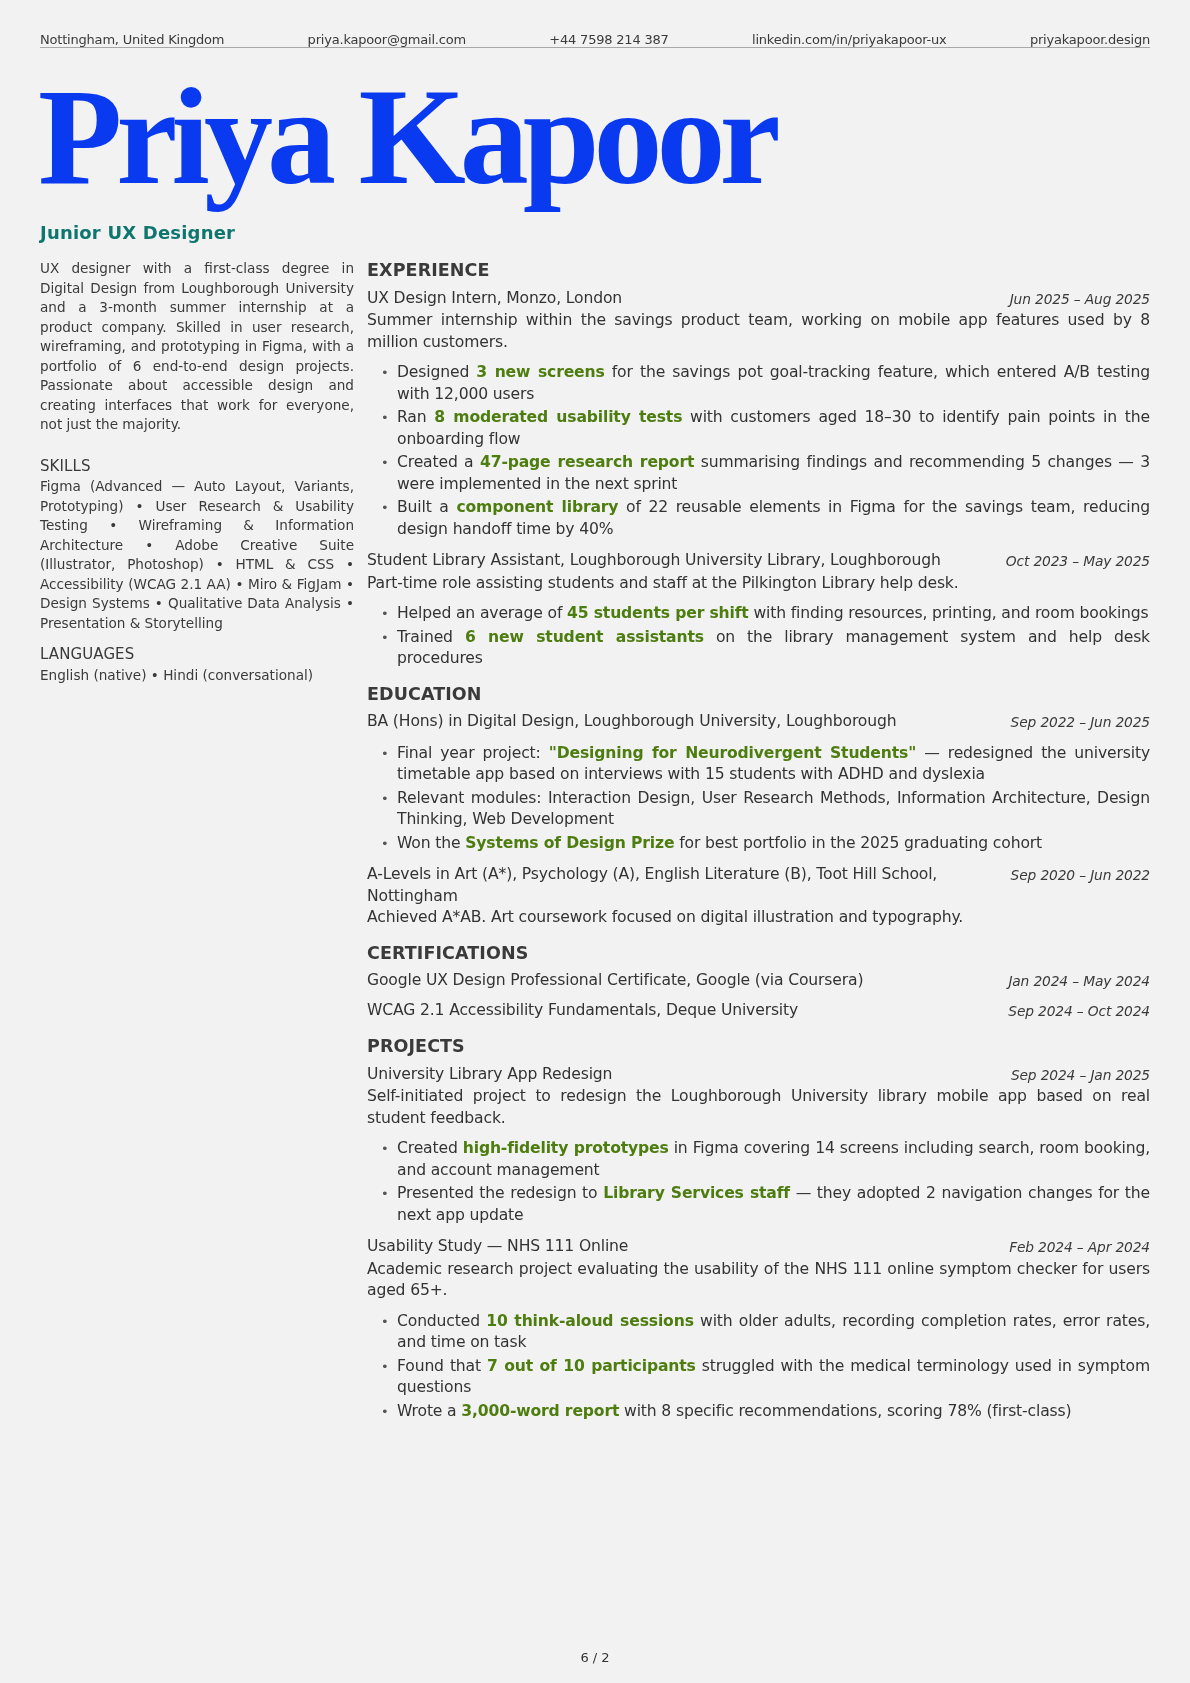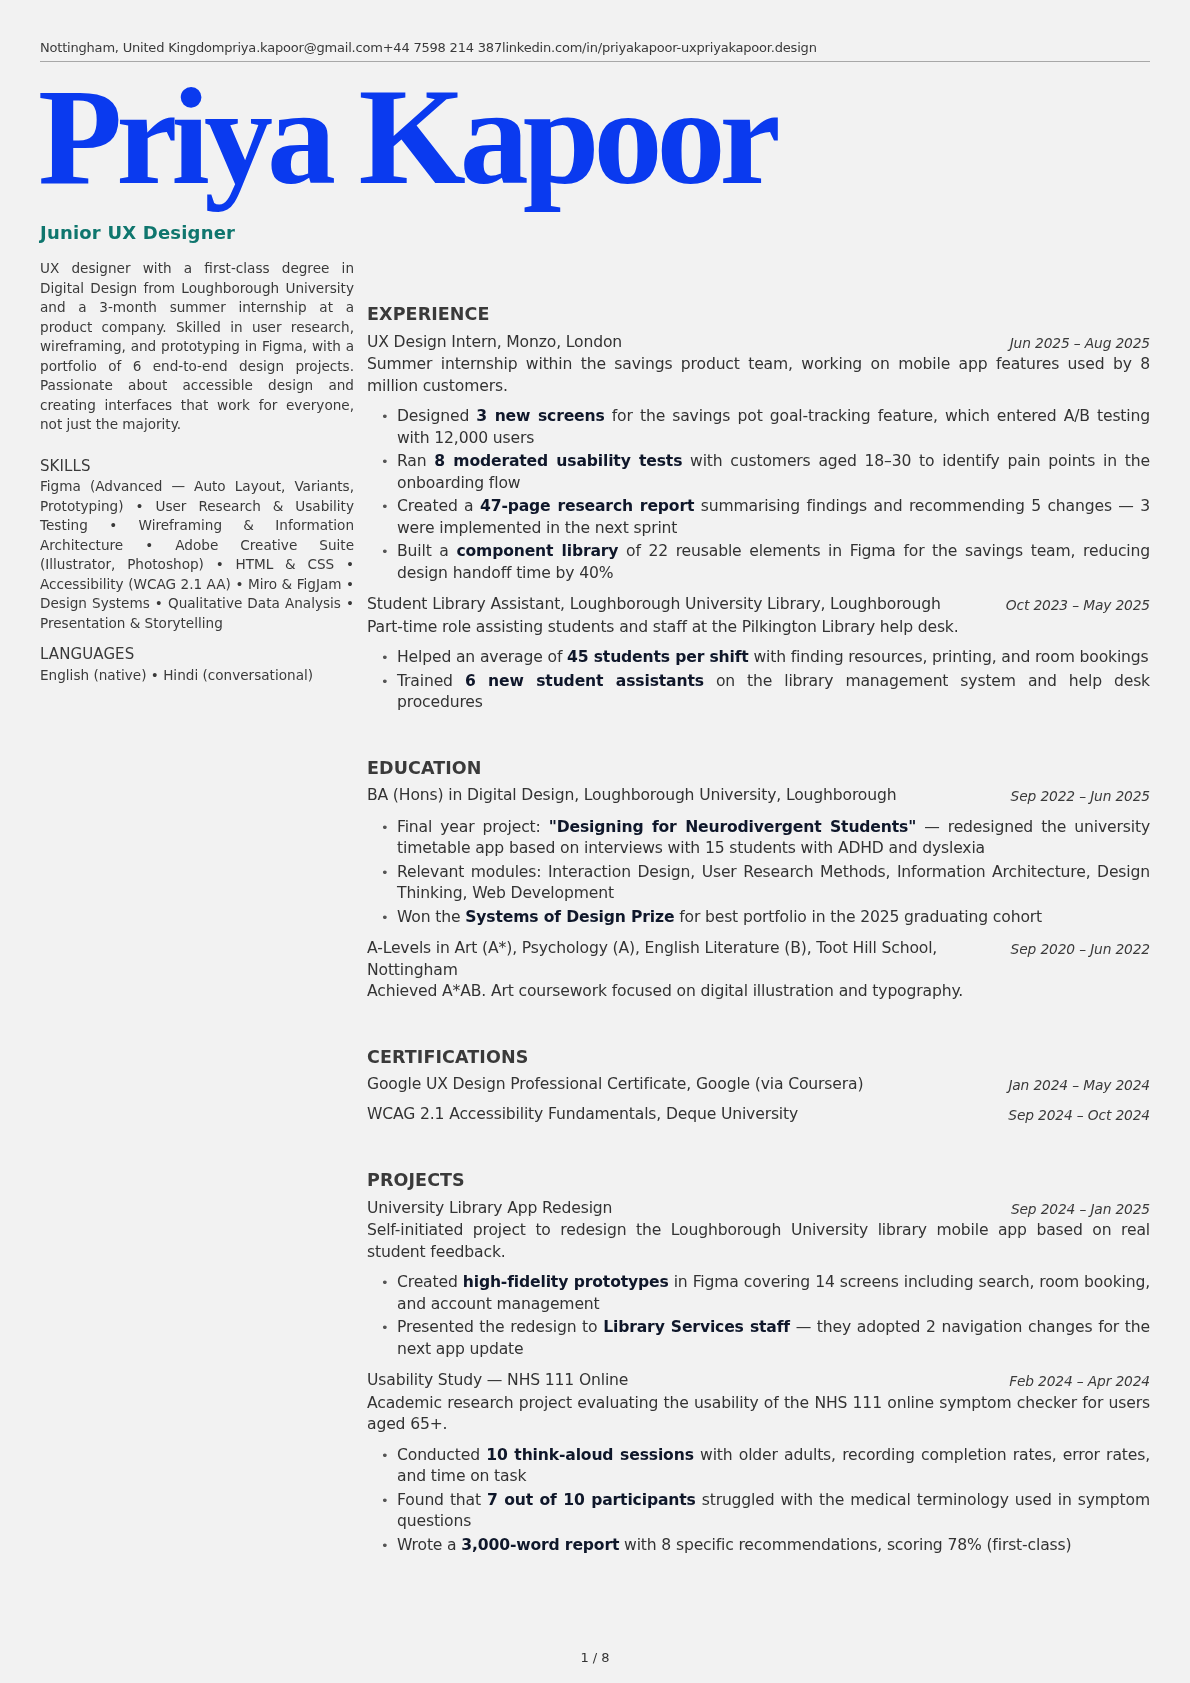--- a/index.html
+++ b/index.html
@@ -1,23 +1,23 @@
 <!DOCTYPE html>
 <html><head>
 <meta charset="utf-8">
 <style>
   * { box-sizing: border-box; margin: 0; padding: 0; }
   html, body { width: 1190px; height: 1683px; background: #f2f2f2; }
   body { font-family: "DejaVu Sans", sans-serif; color: #333; position: relative; overflow: hidden; }
 
   .contact-bar {
-    position: absolute; left: 40px; right: 40px; top: 40px;
-    display: flex; 
+    position: absolute; left: 40px; right: 40px; top: 32px;
+    display: flex; justify-content: space-between;
     font-size: 13px; color: #3a3a3a; letter-spacing: -0.2px;
-    padding-bottom: 6px; border-bottom: 1.5px solid #a8a8a8;
+    padding-bottom: 0; border-bottom: 1.5px solid #a8a8a8;
   }
   .name {
     position: absolute; left: 38px; top: 68px;
     font-family: Liberation Serif, serif; font-weight: bold;
     font-size: 138px; line-height: 1; letter-spacing: -6px;
     color: #0a3aef; white-space: nowrap;
   }
   .title {
     position: absolute; left: 40px; top: 222px;
     font-size: 18px; font-weight: bold; color: #0f766e; letter-spacing: 0.2px;
@@ -31,22 +31,22 @@
   .right-col { position: absolute; left: 367px; top: 260px; width: 783px; font-size: 15.6px; line-height: 21.5px; color: #333; letter-spacing: -0.15px; }
   .sec-head { font-weight: bold; font-size: 17.5px; color: #3a3a3a; letter-spacing: 0.1px; margin-bottom: 6px; }
   .entry { margin-bottom: 10px; }
   .entry-row { display: flex; justify-content: space-between; align-items: flex-start; gap: 16px; }
   .entry-title { flex: 1; padding-right: 12px; }
   .entry-date { font-style: italic; font-size: 13.8px; color: #3a3a3a; white-space: nowrap; padding-top: 1px; }
   .entry-desc { text-align: justify; }
   ul.bullets { list-style: none; margin-top: 9px; padding-left: 14px; }
   ul.bullets li { position: relative; padding-left: 16px; margin-bottom: 2px; text-align: justify; }
   ul.bullets li::before { content: "•"; position: absolute; left: 0; top: 0; font-size: 13px; color: #555; }
-  b { font-weight: bold; color: #0f172a; }
-  .section { margin-bottom: 14px; margin-top: 44px; }
+  b { font-weight: bold; color: #4d7c0f; }
+  .section { margin-bottom: 14px; }
   .cert-row { display: flex; justify-content: space-between; margin-bottom: 7px; }
 
   .page-num { position: absolute; left: 0; right: 0; top: 1650px; text-align: center; font-size: 13px; color: #333; }
 </style>
 </head>
 <body>
 
 <div class="contact-bar">
   <span>Nottingham, United Kingdom</span>
   <span>priya.kapoor@gmail.com</span>
@@ -153,13 +153,13 @@
           <ul class="bullets">
             <li><span>Conducted </span><b>10 think-aloud sessions</b><span> with older adults, recording completion rates, error rates, and time on task</span></li>
             <li><span>Found that </span><b>7 out of 10 participants</b><span> struggled with the medical terminology used in symptom questions</span></li>
             <li><span>Wrote a </span><b>3,000-word report</b><span> with 8 specific recommendations, scoring 78% (first-class)</span></li>
           </ul>
         </div>
       </div>
   </div>
 </div>
 
-<div class="page-num">1 / 8</div>
+<div class="page-num">6 / 2</div>
 
 </body></html>

